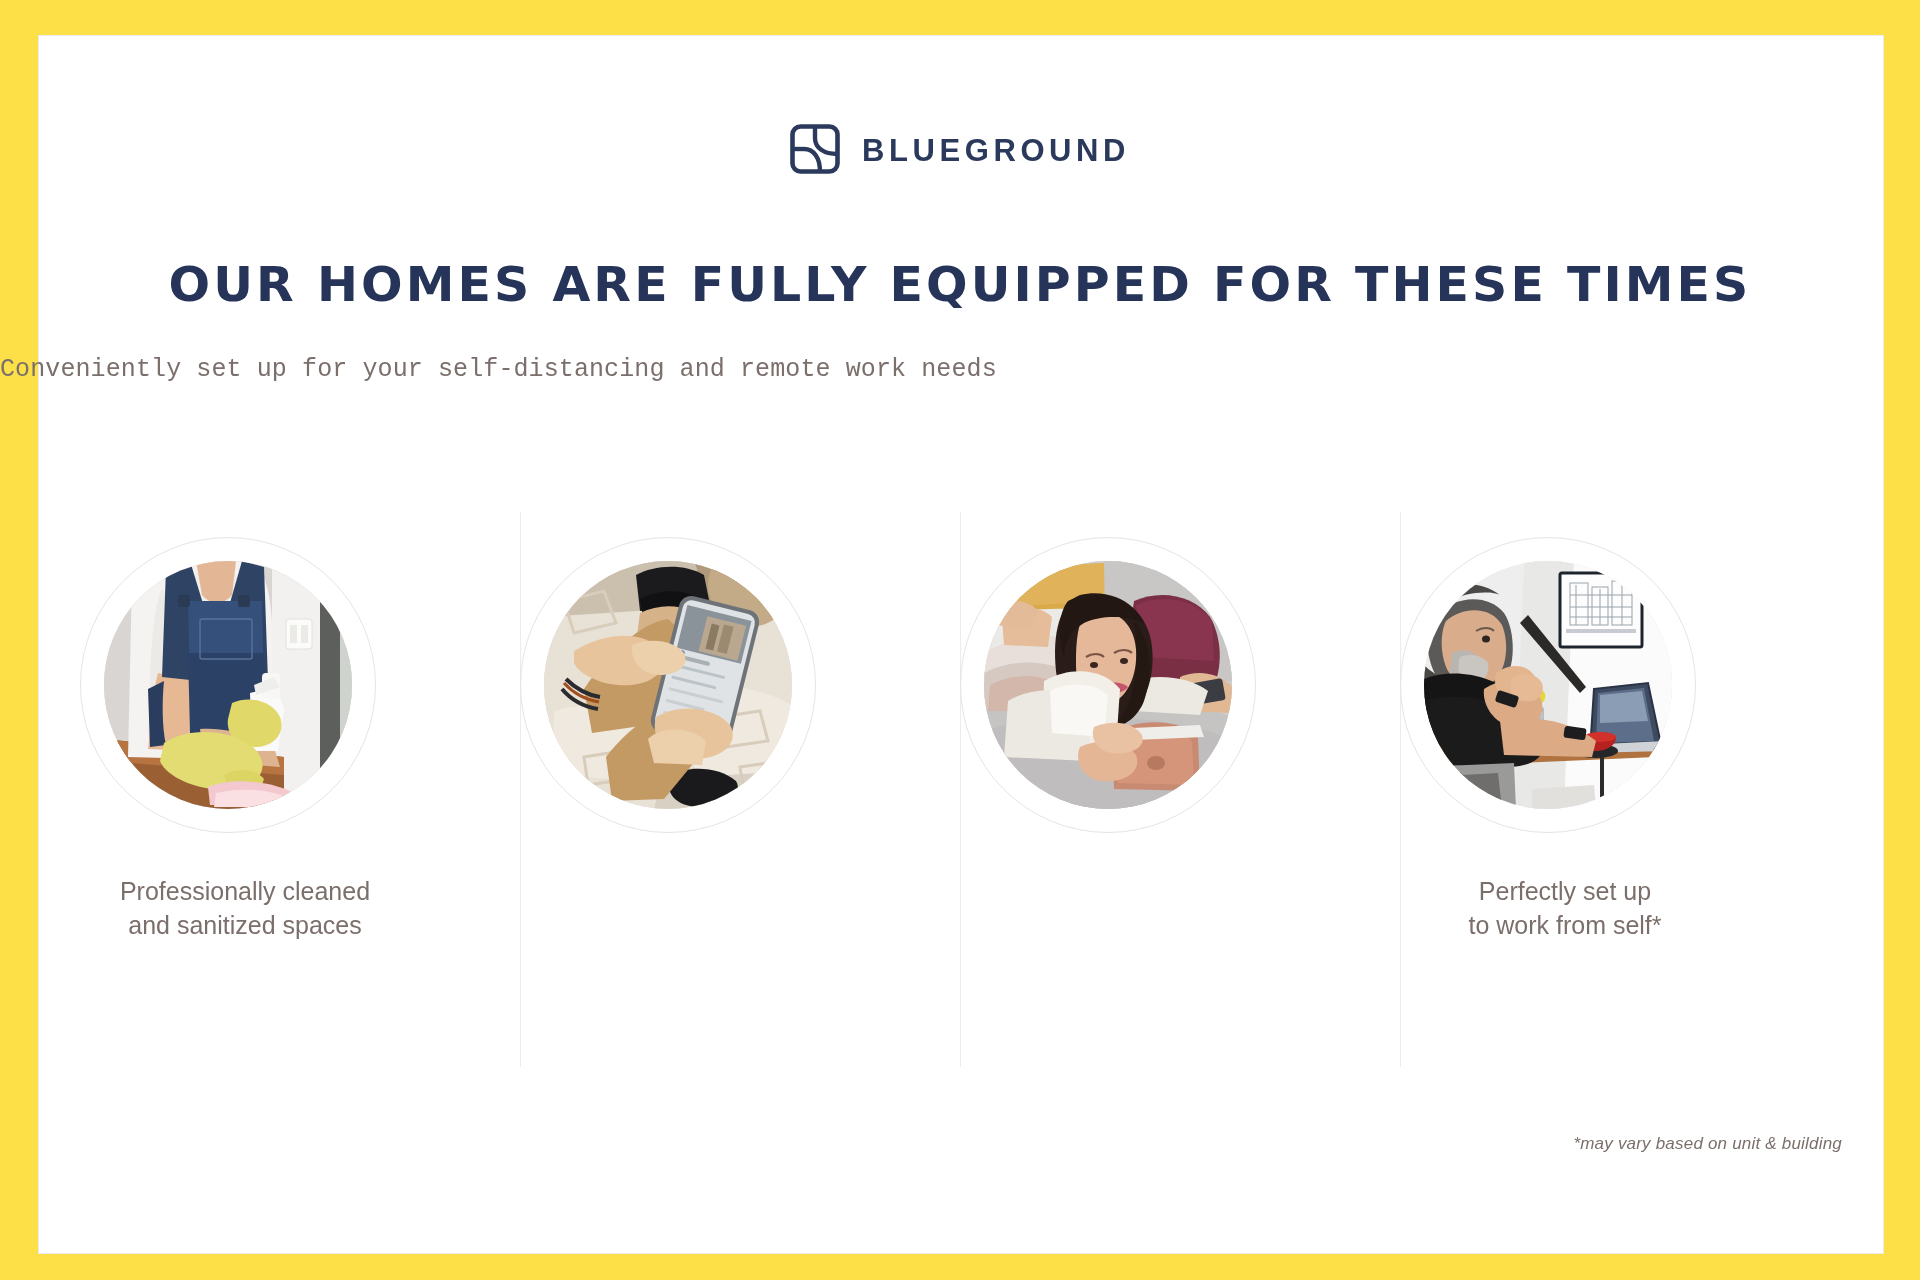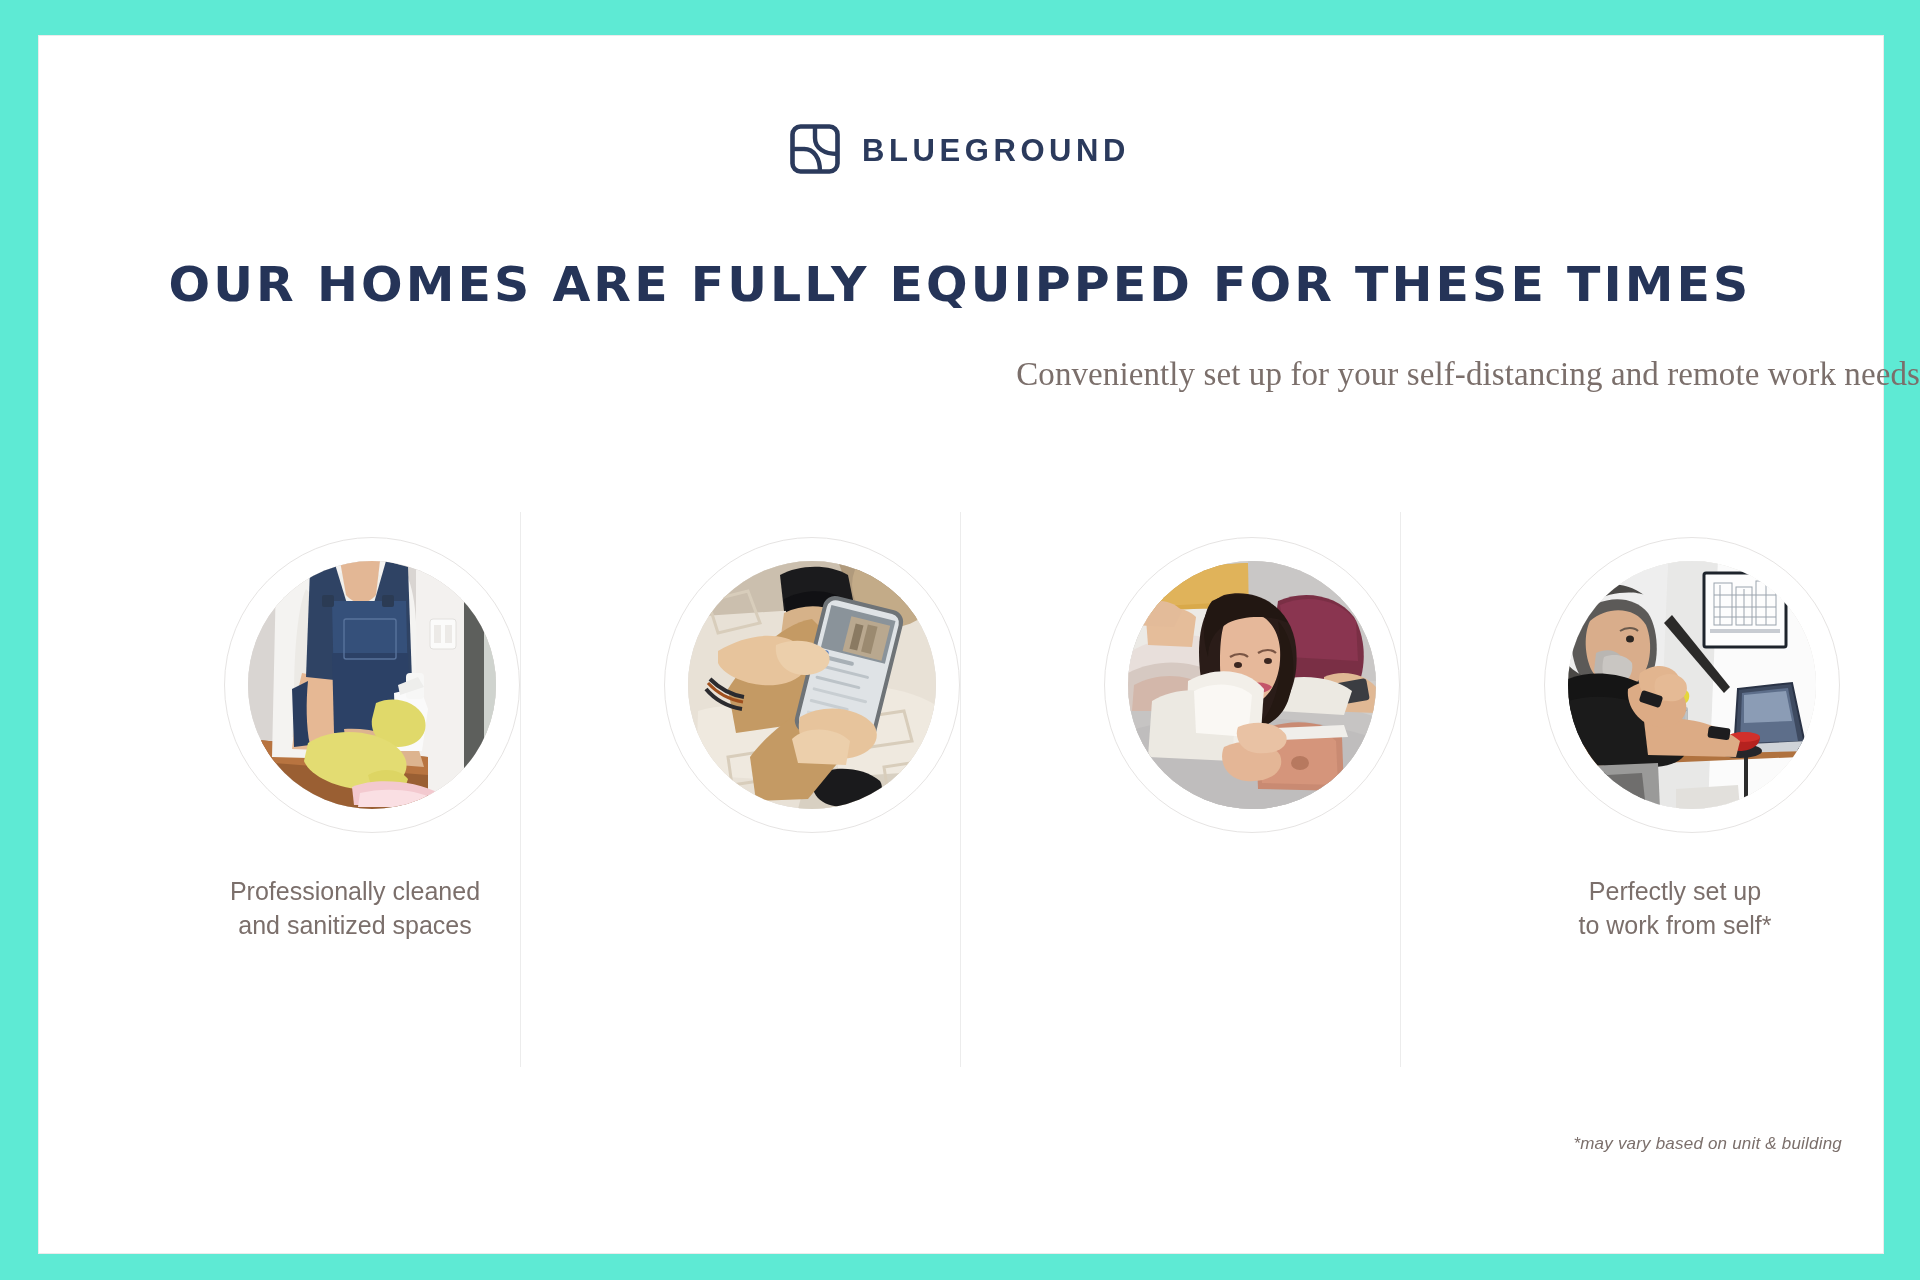--- a/index.html
+++ b/index.html
@@ -9,21 +9,21 @@
     height: 1280px;
     background: #ffffff;
     font-family: "Liberation Sans", sans-serif;
     overflow: hidden;
   }
 
   .page {
     position: relative;
     width: 1920px;
     height: 1280px;
-    background: #5eead4;
+    background: #fde047;
   }
 
   
   .page-frame {
     position: absolute;
     left: 38px;
     top: 35px;
     width: 1846px;
     height: 1219px;
     border: 1px solid #ebebeb;
@@ -66,44 +66,44 @@
     line-height: 1.1;
     white-space: nowrap;
     transform: scaleX(1.02);
   }
 
   .subhead {
     position: absolute;
     left: 0;
     top: 354px;
     width: 1920px;
-    text-align: right;
-    font-family: Liberation Serif, serif;
-    font-size: 33px;
+    text-align: left;
+    font-family: Liberation Mono, monospace;
+    font-size: 25px;
     font-weight: normal;
     color: #7b6f6b;
     letter-spacing: 0.1px;
     line-height: 1.25;
   }
 
   
   .features {
     position: absolute;
     left: 80px;
     top: 512px;
     width: 1760px;
     height: 555px;
     display: flex;
   }
   .feature {
     position: relative;
     flex: 1 1 0;
     display: flex;
     flex-direction: column;
-    align-items: flex-end;
+    align-items: flex-start;
   }
   .feature + .feature::before {
     content: "";
     position: absolute;
     left: 0;
     top: 0;
     width: 1px;
     height: 555px;
     background: #ececec;
   }

